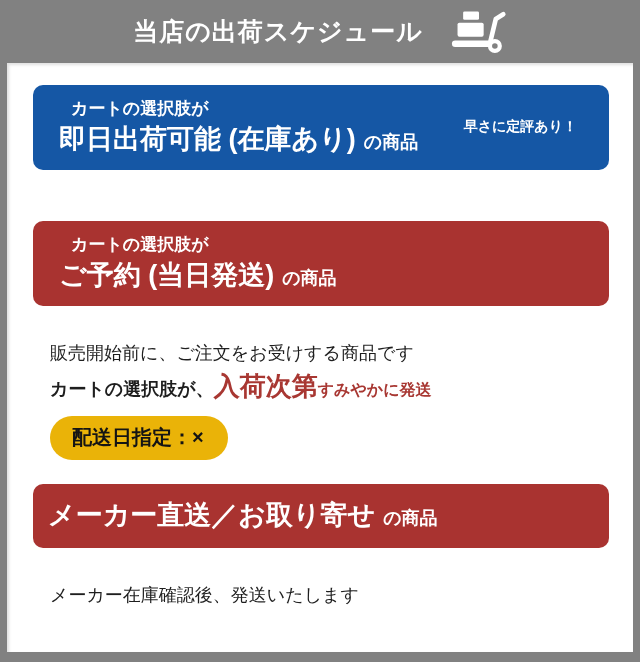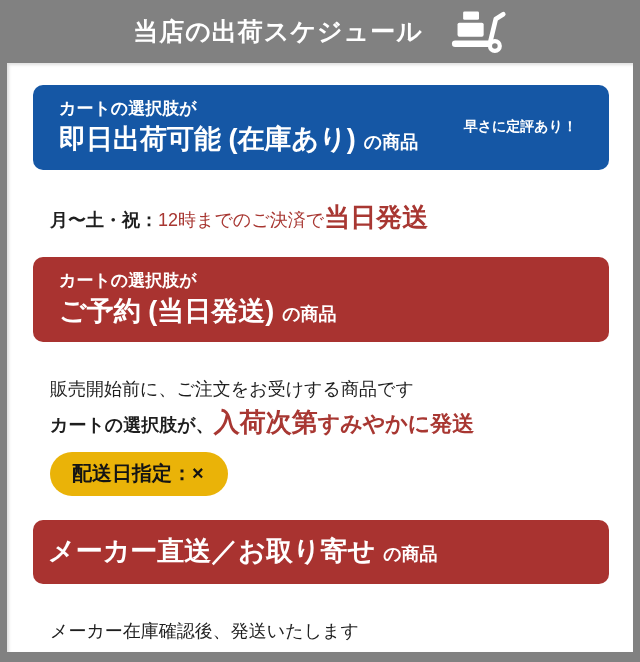--- a/index.html
+++ b/index.html
@@ -32,32 +32,32 @@
     border-radius:10px;
     color:#fff;
     padding:11px 18px 13px 26px;
     box-sizing:border-box;
   }
   .banner.blue{
     background:#1557a5;
     display:flex;justify-content:space-between;align-items:center;
   }
   .banner.red{background:#a93330;}
-  .banner .pre{font-size:17px;font-weight:bold;line-height:25px;display:block;}
+  .banner .pre{font-size:17px;font-weight:bold;line-height:25px;display:block;margin-left:12px;}
   .banner .big{font-size:27px;font-weight:bold;line-height:36px;}
   .banner .suffix{font-size:18px;font-weight:bold;margin-left:8px;}
   .banner .note{font-size:14px;font-weight:bold;padding-right:14px;white-space:nowrap;}
   .banner.single{padding:13px 18px 15px 15px;}
   
   .textblock{padding:15px 0 0 17px;}
   .tline{color:#1e1e1e;font-size:18px;line-height:33px;}
   .b{font-weight:bold;}
   .red-t{color:#a83732;}
   .red-big{color:#a83732;font-size:26px;font-weight:bold;}
-  .red-bold{color:#a83732;font-size:22px;font-weight:bold;}
+  .red-bold{color:#a83732;font-size:16px;font-weight:bold;}
   
   .badge{
     display:inline-block;
     background:#eab308;
     border-radius:22px;
     padding:8px 24px 9px 22px;
     font-size:20px;font-weight:bold;color:#141414;
     margin:10px 0 0 17px;
   }
   .mb16{margin-bottom:16px;}
@@ -84,23 +84,20 @@
   
   <div class="banner blue mb16">
     <div>
       <span class="pre">カートの選択肢が</span>
       <span class="big">即日出荷可能 (在庫あり)</span><span class="suffix">の商品</span>
     </div>
     <span class="note">早さに定評あり！</span>
   </div>
 
   <div class="textblock pb6">
-    <div class="tline">
-      <span class="b">月〜土・祝：</span><span class="red-t">12時までのご決済で</span><span class="red-big">当日発送</span>
-    </div>
   </div>
 
   
   <div class="banner red mt14 mb16">
     <span class="pre">カートの選択肢が</span>
     <span class="big">ご予約 (当日発送)</span><span class="suffix">の商品</span>
   </div>
 
   <div class="textblock">
     <div class="tline">販売開始前に、ご注文をお受けする商品です</div>

